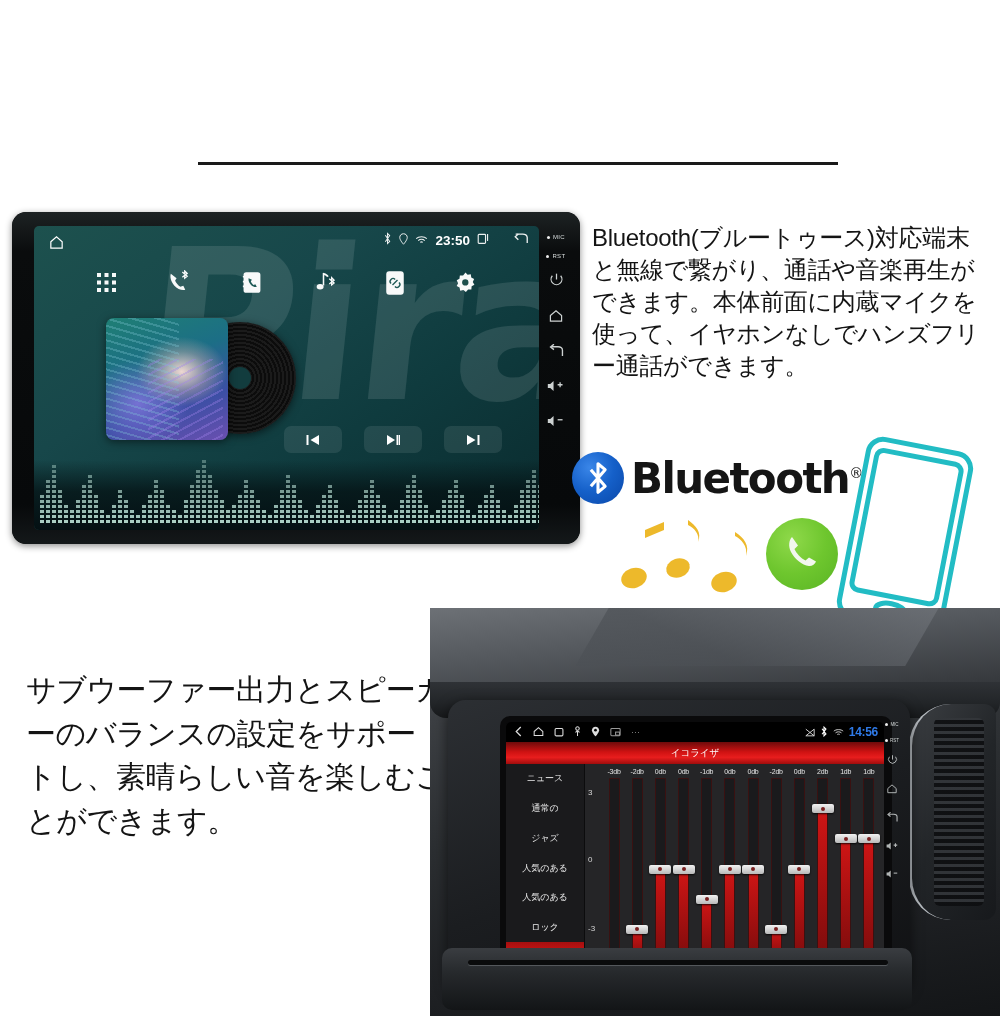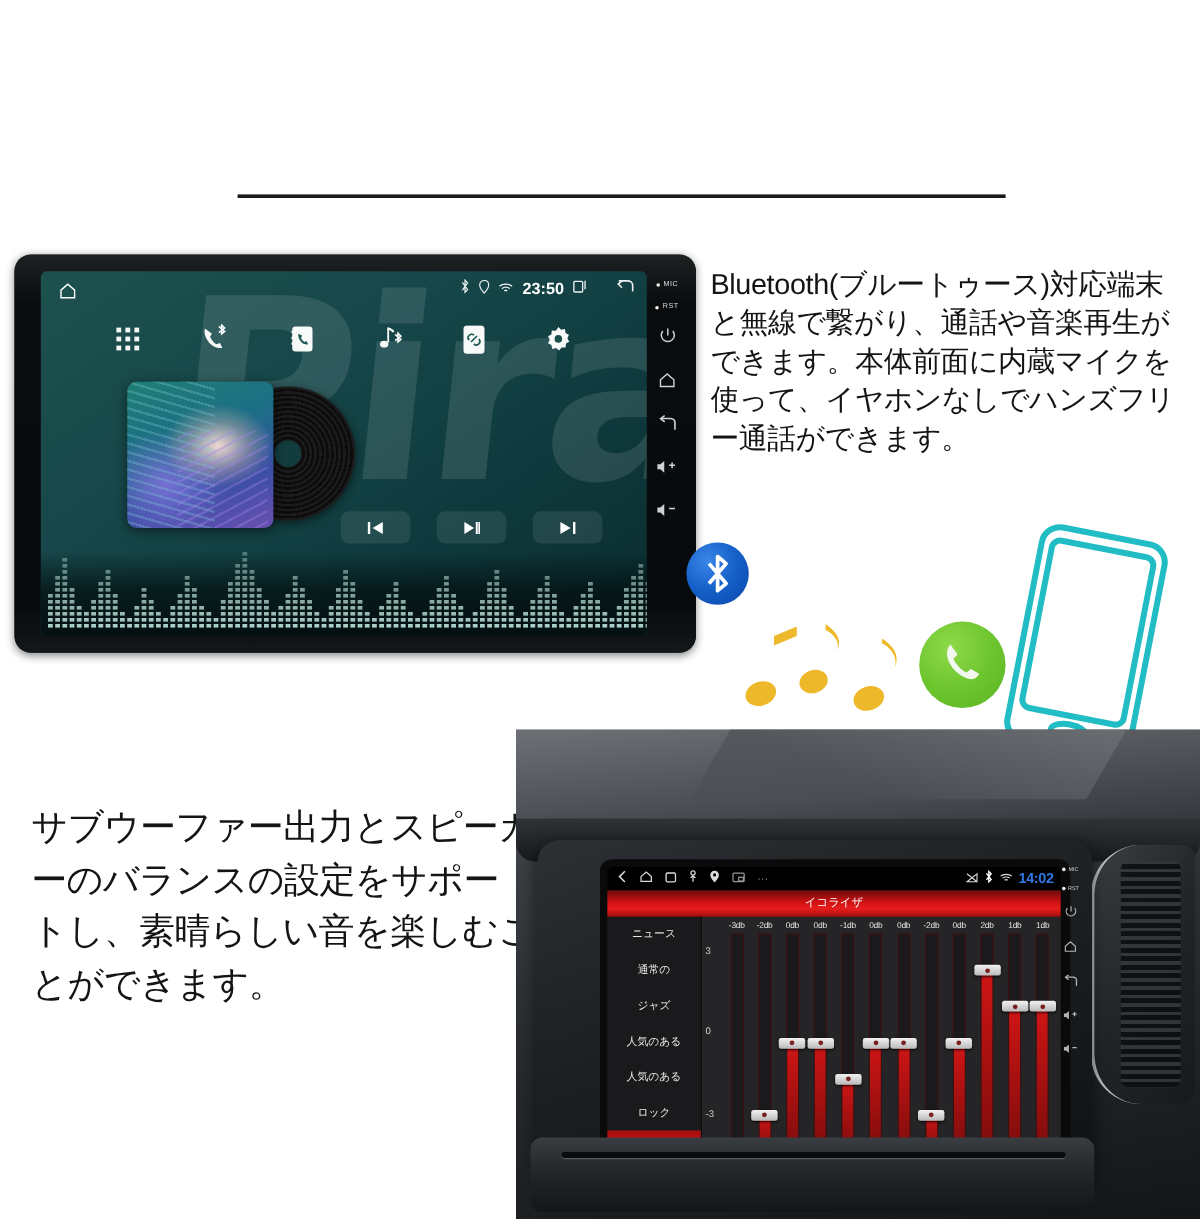--- a/index.html
+++ b/index.html
@@ -1099,20 +1099,21 @@
 </div>
 
 <div class="right-text">Bluetooth(ブルートゥース)対応端末と無線で繋がり、通話や音楽再生ができます。本体前面に内蔵マイクを使って、イヤホンなしでハンズフリー通話ができます。</div>
 
 <div class="bt-logo">
   <span class="bt-circle">
     <svg width="30" height="38" viewBox="0 0 24 32" stroke="#fff" stroke-width="2.6" fill="none" stroke-linejoin="round">
         <path d="M6 9 L18 23 L12 28 V4 L18 9 L6 23"></path>
       </svg>
   </span>
+  <span class="bt-word"><span>Bluetooth</span><span class="bt-reg">®</span></span>
 </div>
 
 <div class="notes">
   <svg width="150" height="80" viewBox="0 0 150 80" fill="#edb92b">
     <g>
         <ellipse cx="14" cy="62" rx="13" ry="10" transform="rotate(-18 14 62)"></ellipse>
         <path d="M25 58 V14 L44 6 V14 L25 22Z"></path>
       </g>
     <g>
         <ellipse cx="58" cy="52" rx="12" ry="9.5" transform="rotate(-18 58 52)"></ellipse>
@@ -1186,21 +1187,21 @@
                 <path d="M1 1 L11 9"></path>
               </svg></span>
           <span><svg width="8" height="11" viewBox="0 0 10 14" stroke="#fff" stroke-width="1.4" fill="none">
                 <path d="M2.5 3.5 L7.5 10 L5 12.5 V1.5 L7.5 4 L2.5 10.5"></path>
               </svg></span>
           <span><svg width="11" height="9" viewBox="0 0 13 10" stroke="#ddd" stroke-width="1.1" fill="none">
                 <path d="M1 3.4 C3.5 1 9.5 1 12 3.4"></path>
                 <path d="M3 5.4 C4.8 3.8 8.2 3.8 10 5.4"></path>
                 <path d="M5 7.4 C5.8 6.7 7.2 6.7 8 7.4"></path>
               </svg></span>
-          <span class="eq-time">14:02</span>
+          <span class="eq-time">14:56</span>
         </div>
       </div>
 
       <div class="eq-tabs" id="eq-tabs">
           <div class="eq-tab">イコライザ</div>
         </div>
 
       <div class="eq-body">
         <div class="eq-presets" id="eq-presets">
             <div class="eq-preset">ニュース</div>

